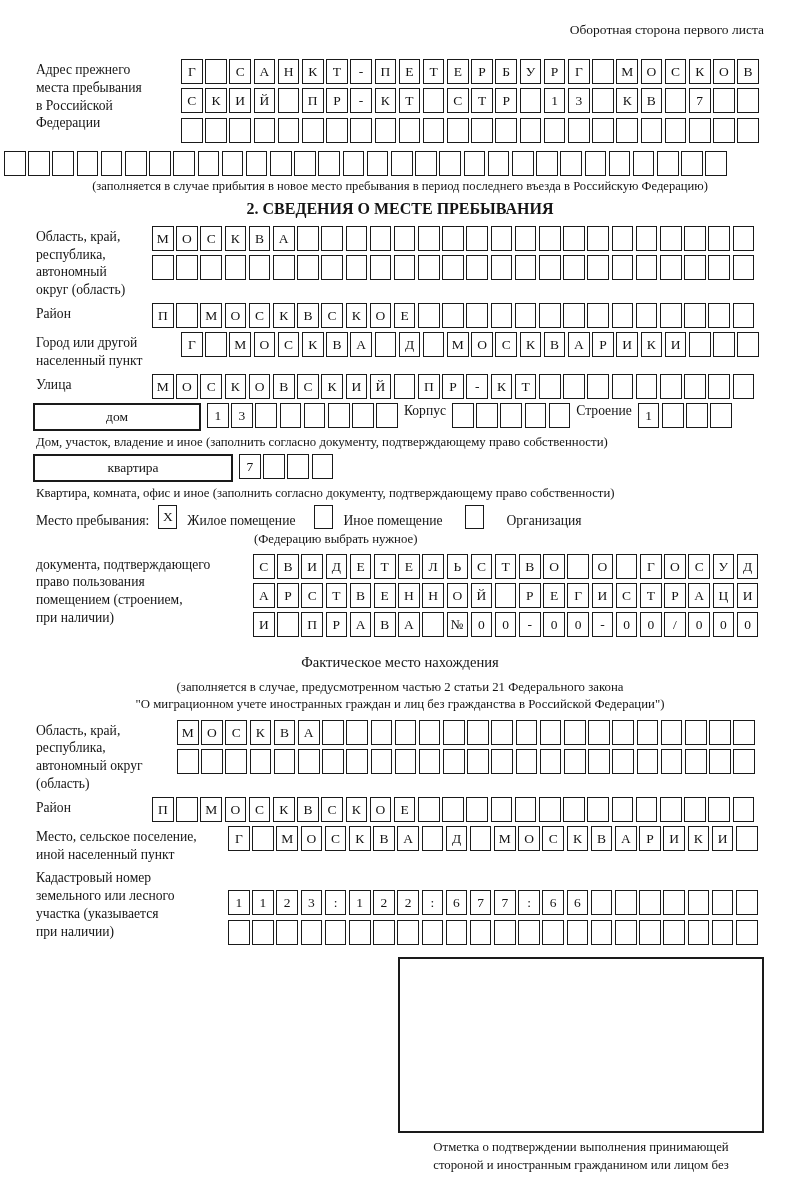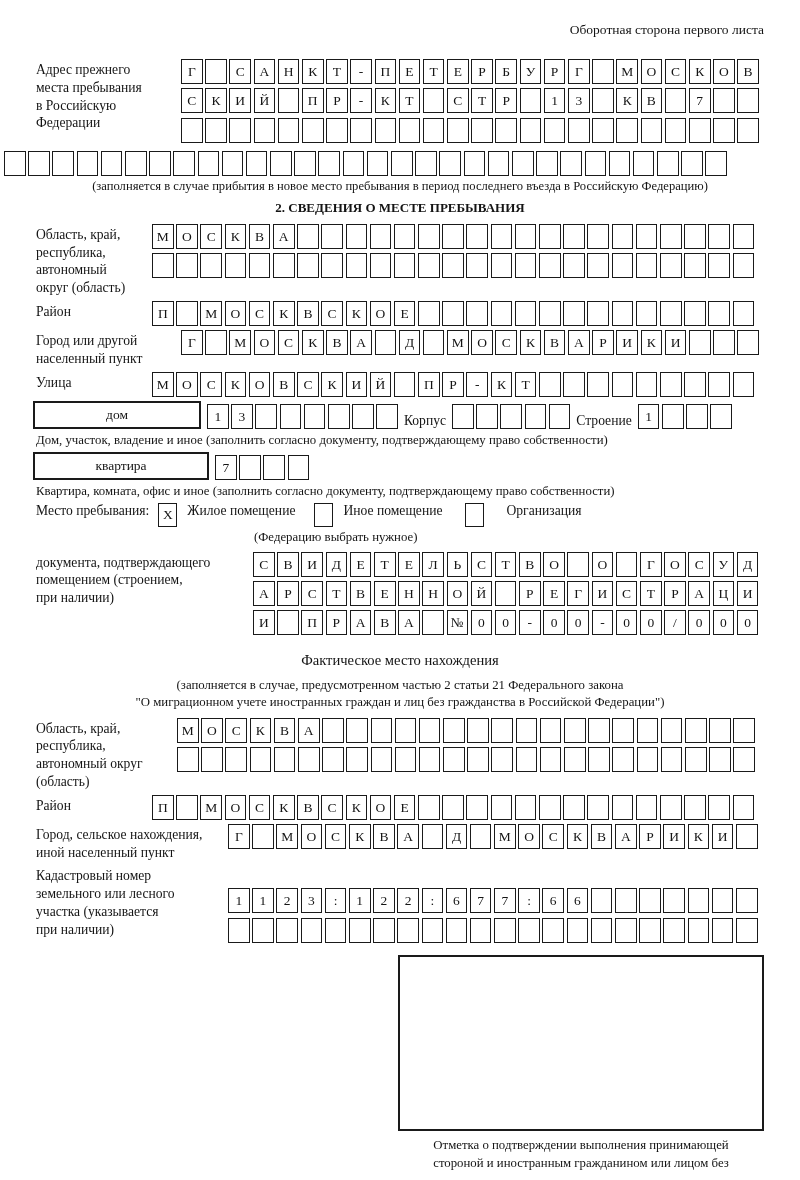--- a/index.html
+++ b/index.html
@@ -19,33 +19,33 @@
     display:flex; align-items:center; justify-content:center;
     font-size:13.5px; padding-top:1px; background:#fff;
   }
   .stack > .cells { margin-bottom:4.3px; }
   .frow { display:flex; align-items:flex-start; margin-bottom:4px; }
   .lcol { flex:none; font-size:13.6px; line-height:17.8px; padding-top:2px; }
   .w145 { width:145px; } .w116 { width:116px; } .w217 { width:217px; }
   .w141 { width:141px; } .w192 { width:192px; }
   .overflow-row { margin-left:-32px; margin-bottom:3px; }
   .footnote { font-size:12.6px; text-align:center; margin-bottom:2px; }
-  .sec-title { font-weight:bold; font-size:13px; text-align:center; margin:6px 0 8px 0; }
-
-  .house-row { display:flex; align-items:flex-end; margin:1px 0 4px -3px; }
+  .sec-title { font-weight:bold; font-size:16px; text-align:center; margin:6px 0 8px 0; }
+
+  .house-row { display:flex; align-items:flex-start; margin:1px 0 4px -3px; }
   .box-label {
     flex:none; border:2px solid #1a1a1a; height:28px;
     display:flex; align-items:center; justify-content:center; font-size:13.5px;
   }
   .bw168 { width:168px; margin-right:6px; }
-  .bw200 { width:176px; margin-right:6px; }
+  .bw200 { width:200px; margin-right:6px; }
   .inline-label { font-size:13.6px; margin:0 6px; flex:none; }
   .caption { font-size:12.8px; margin-bottom:4px; }
 
-  .stay-row { display:flex; align-items:flex-start; font-size:13.6px; margin-top:4px; }
+  .stay-row { display:flex; align-items:flex-end; font-size:13.6px; margin-top:4px; }
   .chk {
     flex:none; width:19px; height:24px; border:1.9px solid #1a1a1a;
     display:flex; align-items:center; justify-content:center; font-size:13.5px;
   }
   .stay-row .opt { margin:0 10px; }
   .choose-note { font-size:12.8px; margin:3px 0 7px 218px; }
 
   .act-title { font-weight:normal; font-size:14.6px; text-align:center; margin:12px 0 8px 0; }
   .act-sub { font-size:12.8px; text-align:center; line-height:17.5px; margin-bottom:6px; }
   .act-sub .lbl-line { display:block; }
@@ -56,21 +56,21 @@
 </style>
 </head>
 <body>
 
 <div class="header-note">Оборотная сторона первого листа</div>
 
 <div class="frow">
   <div class="lcol w145">
       <div class="lbl-line">Адрес прежнего</div>
       <div class="lbl-line">места пребывания</div>
-      <div class="lbl-line">в Российскую</div>
+      <div class="lbl-line">в Российской</div>
       <div class="lbl-line">Федерации</div>
     </div>
   <div class="stack">
     <div class="cells">
         <span class="cell">Г</span>
         <span class="cell"></span>
         <span class="cell">С</span>
         <span class="cell">А</span>
         <span class="cell">Н</span>
         <span class="cell">К</span>
@@ -391,20 +391,21 @@
   <span class="chk" style="margin-left:9px;"></span>
   <span class="opt">Иное помещение</span>
   <span class="chk" style="margin-left:13px;"></span>
   <span class="opt" style="margin-left:22px;">Организация</span>
 </div>
 <div class="choose-note">(Федерацию выбрать нужное)</div>
 
 <div class="frow">
   <div class="lcol w217">
       <div class="lbl-line">документа, подтверждающего</div>
+      <div class="lbl-line">право пользования</div>
       <div class="lbl-line">помещением (строением,</div>
       <div class="lbl-line">при наличии)</div>
     </div>
   <div class="stack">
     <div class="cells">
         <span class="cell">С</span>
         <span class="cell">В</span>
         <span class="cell">И</span>
         <span class="cell">Д</span>
         <span class="cell">Е</span>
@@ -569,21 +570,21 @@
       <span class="cell"></span>
       <span class="cell"></span>
       <span class="cell"></span>
       <span class="cell"></span>
       <span class="cell"></span>
     </div>
 </div>
 
 <div class="frow">
   <div class="lcol w192">
-      <div class="lbl-line">Город, сельское нахождения,</div>
+      <div class="lbl-line">Место, сельское поселение,</div>
       <div class="lbl-line">иной населенный пункт</div>
     </div>
   <div class="cells">
       <span class="cell">Г</span>
       <span class="cell"></span>
       <span class="cell">М</span>
       <span class="cell">О</span>
       <span class="cell">С</span>
       <span class="cell">К</span>
       <span class="cell">В</span>

